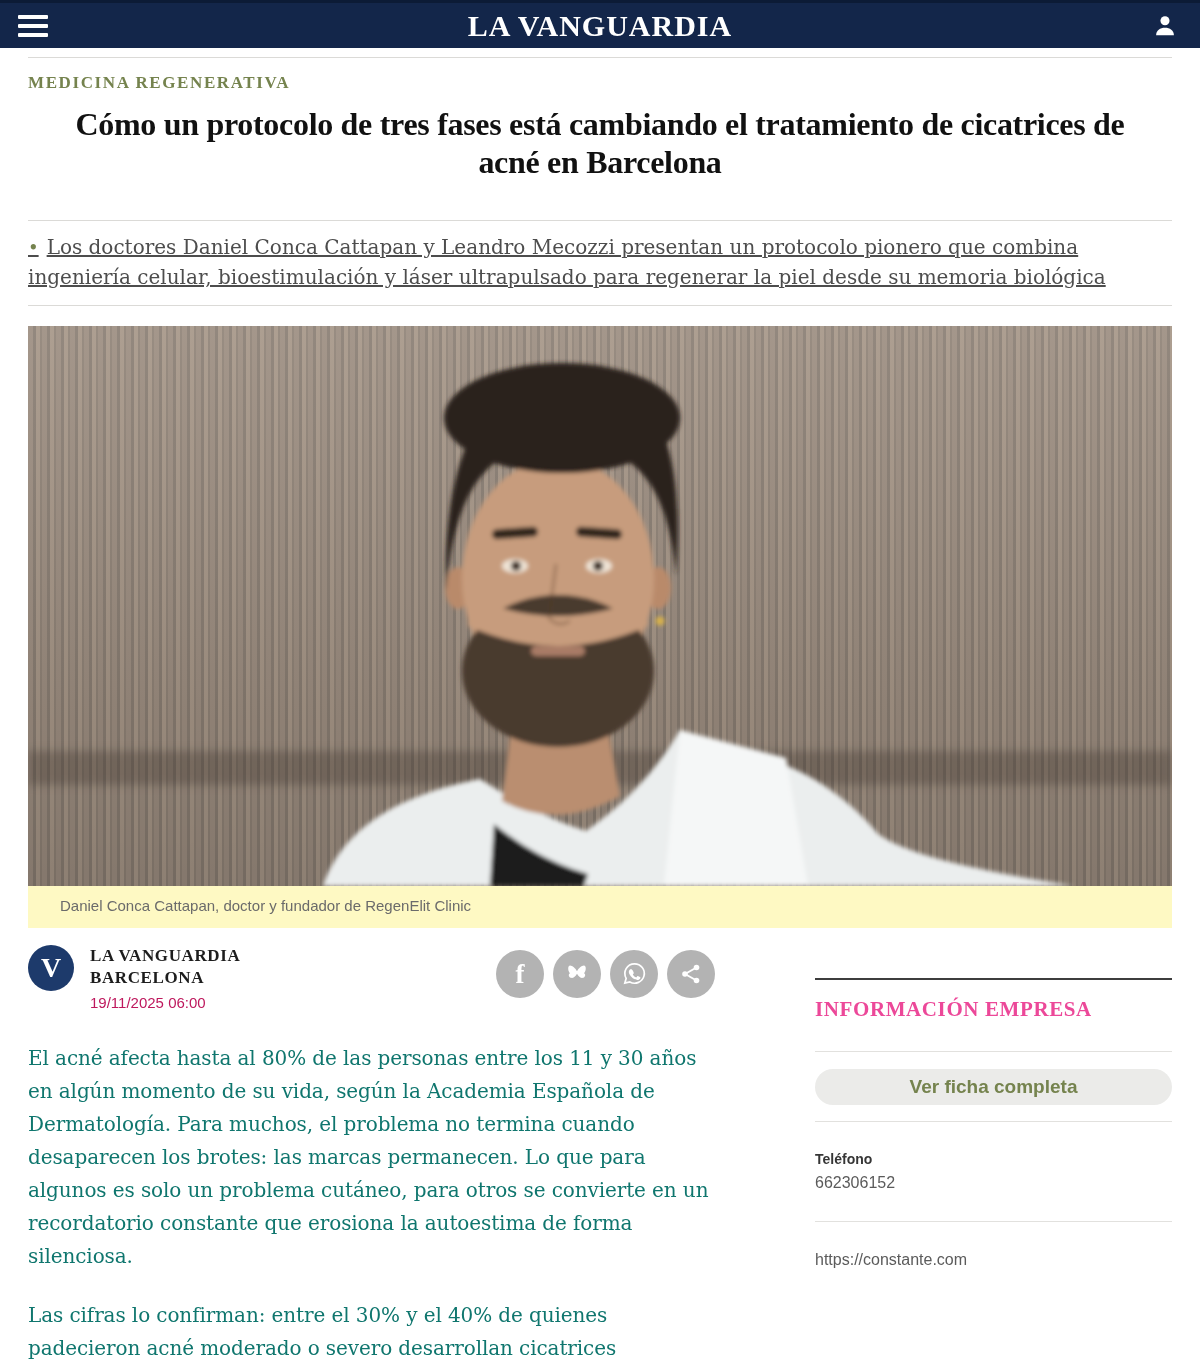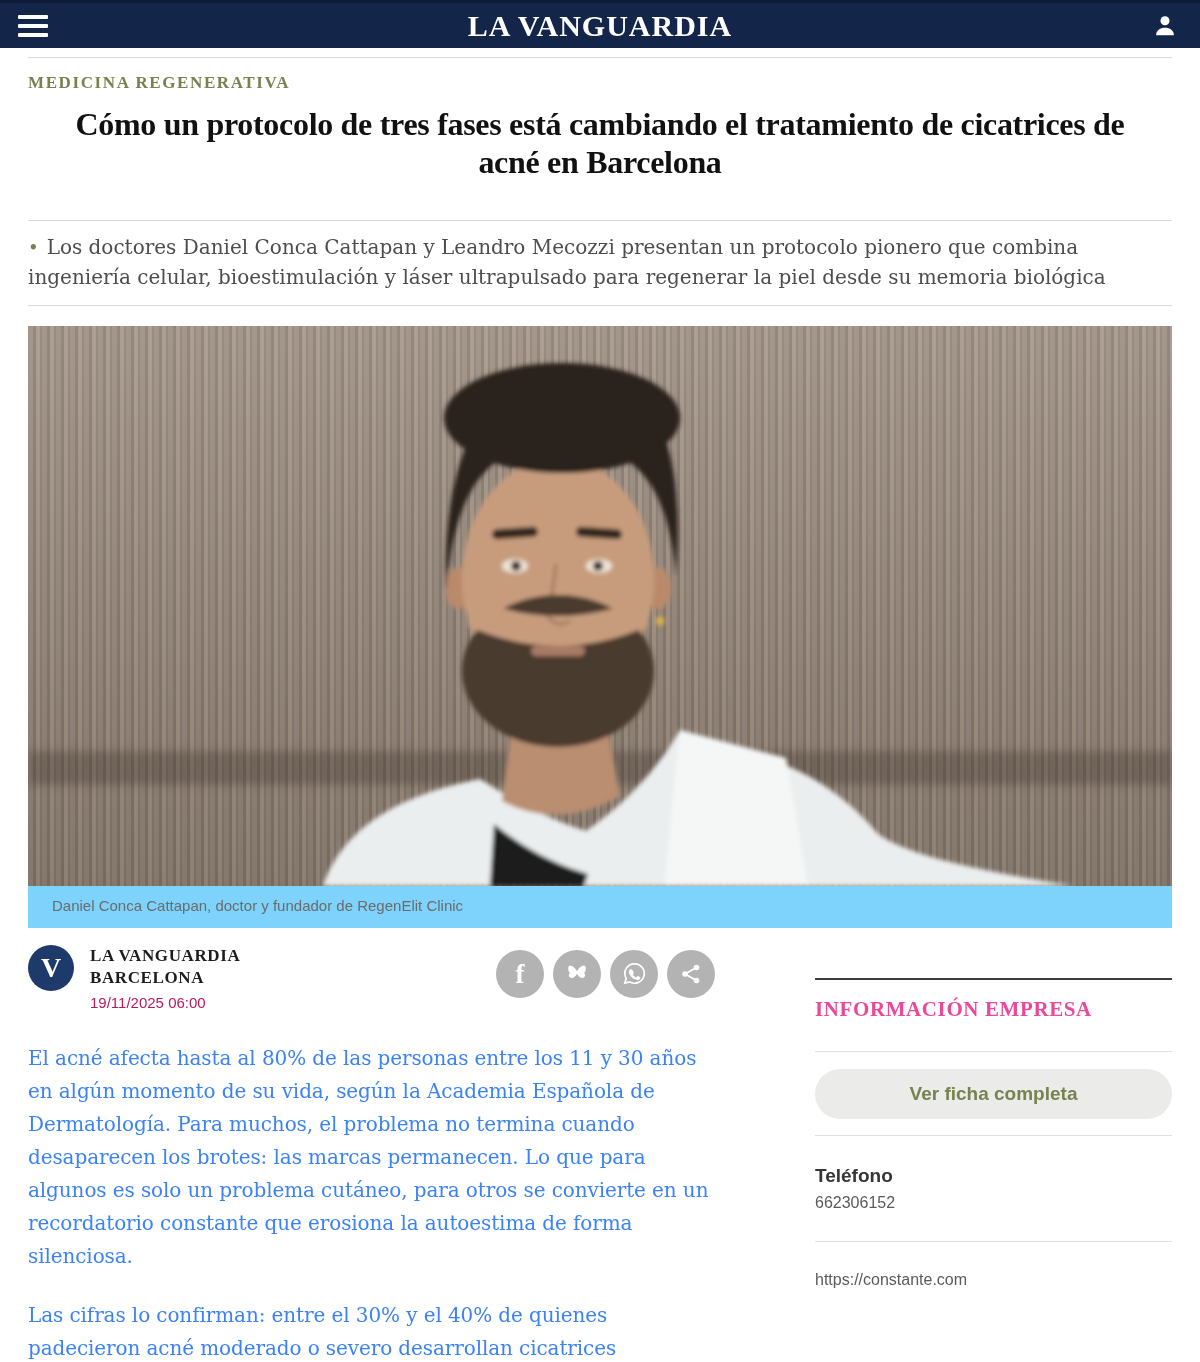--- a/index.html
+++ b/index.html
@@ -36,39 +36,39 @@
     font-size:17px; letter-spacing:1.6px; color:#75834e;
   }
   .headline {
     margin:12px auto 0; text-align:center; max-width:1100px;
     font-family:"Liberation Serif", serif; font-weight:700;
     font-size:32px; line-height:1.2; color:#111; letter-spacing:-0.3px;
   }
   .standfirst-wrap { margin-top:38px; border-top:1px solid #dbdad7; border-bottom:1px solid #dbdad7; padding:11px 0 13px; }
   .standfirst {
     font-family:"DejaVu Serif", serif; font-size:20px; line-height:1.5;
-    color:#4d4d4d; max-width:1144px;
+    color:#4d4d4d; max-width:1144px;text-decoration:underline;
   }
   .standfirst .bullet { color:#75834e; margin-right:8px; font-size:18px; }
 
   
   .hero {
     margin-top:20px; height:560px; position:relative; overflow:hidden;
     background:
       repeating-linear-gradient(90deg,
         #9a8b7e 0px, #9a8b7e 5px,
         #877b70 5px, #877b70 8px,
         #a49485 8px, #a49485 12px,
         #8d8074 12px, #8d8074 14px);
   }
   .hero .light-grad { position:absolute; inset:0; background:linear-gradient(to bottom, rgba(255,255,255,.10), rgba(0,0,0,.08) 70%, rgba(0,0,0,.14)); }
   .hero .shadow-band { position:absolute; left:0; right:0; top:425px; height:34px; background:rgba(52,44,38,.30); filter:blur(4px); }
   .hero svg { position:absolute; inset:0; }
 
-  .caption-band { background:#7dd3fc; padding:11px 24px 13px; }
+  .caption-band { background:#fef9c3; padding:11px 32px 13px; }
   .caption { font-size:15px; color:#6b6b6b; }
 
   
   .columns { display:flex; gap:100px; margin-top:17px; }
   .main-col { width:687px; flex:none; }
   .side-col { width:357px; flex:none; margin-top:33px; }
 
   
   .byline-row { display:flex; align-items:flex-start; justify-content:space-between; }
   .byline { display:flex; gap:16px; }
@@ -81,40 +81,40 @@
   .byline-date { font-size:15px; color:#be185d; margin-top:5px; }
   .share-group { display:flex; gap:9px; margin-top:5px; }
   .share-circle {
     width:48px; height:48px; border-radius:50%; background:#b3b3b3;
     display:flex; align-items:center; justify-content:center; cursor:pointer;
   }
   .share-circle .fb-letter { font-family:"Liberation Serif", serif; font-weight:700; font-size:27px; color:#fff; line-height:1; margin-top:2px; }
 
   
   .body-par {
-    font-family:"DejaVu Serif", serif; font-size:20px; line-height:33px; color:#3b82f6;
+    font-family:"DejaVu Serif", serif; font-size:20px; line-height:33px; color:#0f766e;
     margin-top:26px; letter-spacing:-0.1px;
   }
   .body-par:first-of-type { margin-top:31px; }
 
   
   .side-top-rule { border:none; border-top:2px solid #3d3d3d; }
   .side-heading {
     margin-top:17px; font-family:"Liberation Serif", serif; font-weight:700;
     font-size:21px; letter-spacing:.6px; color:#ec4899;
   }
   .side-rule { border:none; border-top:1px solid #e2e1de; margin-top:29px; }
   .side-button {
-    margin-top:17px; height:50px; border-radius:26px; background:#ebebe9; border:none;
+    margin-top:17px; height:36px; border-radius:26px; background:#ebebe9; border:none;
     width:100%; display:flex; align-items:center; justify-content:center; cursor:pointer;
     font-family:"Liberation Sans", sans-serif; font-weight:700; font-size:19px; color:#75834e;
   }
   .side-rule-after-btn { border:none; border-top:1px solid #e2e1de; margin-top:16px; }
   .side-field { margin-top:29px; }
-  .side-field .label { font-weight:700; font-size:19px; color:#363636; }
+  .side-field .label { font-weight:700; font-size:14px; color:#363636; }
   .side-field .value { font-size:16px; color:#5b5b5b; margin-top:7px; }
   .side-field-rule { border:none; border-top:1px solid #e2e1de; margin-top:29px; }
 </style>
 </head>
 <body>
 
 <header class="navbar">
   <div class="hamburger">
     <span></span>
       <span></span>

